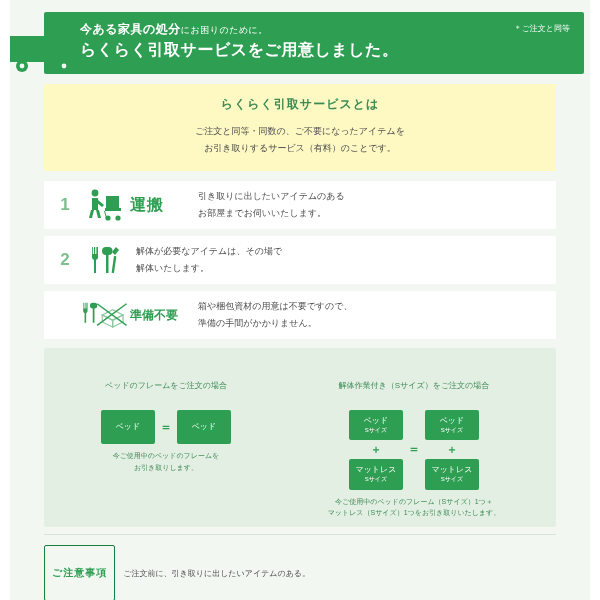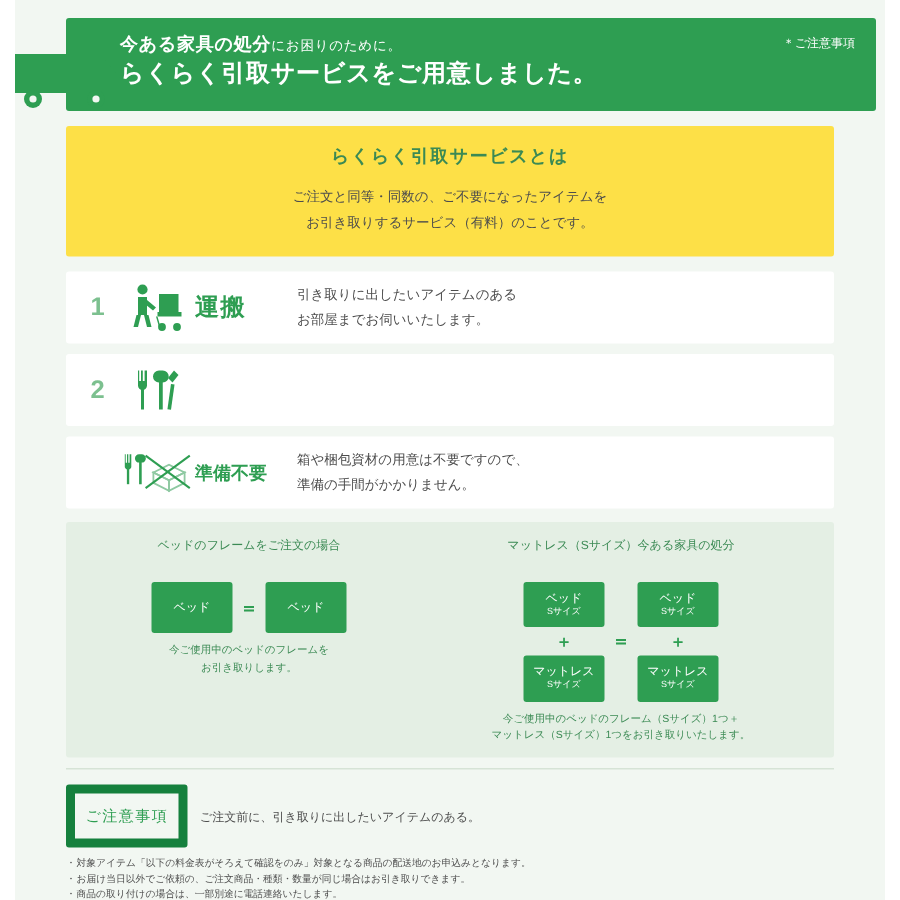--- a/index.html
+++ b/index.html
@@ -46,21 +46,21 @@
     font-size:8px;
     color:#ffffff;
   }
   .truck {
     position:absolute;
     left:6px; top:30px;
     width:120px; height:46px;
   }
   
   .card {
-    background:#fde047;
+    background:#fef9c3;
     margin:10px 28px 0 28px;
     border-radius:2px;
     padding:12px 10px 14px 10px;
     text-align:center;
   }
   .card h2 {
     font-size:12px;
     color:#3b8a54;
     font-weight:bold;
     letter-spacing:1px;
@@ -124,20 +124,21 @@
     padding:10px 8px 8px 8px;
     display:flex;
   }
   .dcol { flex:1; text-align:center; }
   .dcol.left { flex:0.85; }
   .dhead {
     font-size:8px;
     color:#3b8a54;
     line-height:1.6;
     min-height:26px;
+    margin-top:22px;
   }
   .boxrow {
     display:flex;
     align-items:center;
     justify-content:center;
     gap:5px;
     margin-top:4px;
   }
   .gbox {
     background:#2e9e52;
@@ -164,25 +165,25 @@
   .notes {
     margin:10px 28px 0 28px;
   }
   .notes-head {
     display:flex;
     align-items:center;
     gap:8px;
     margin-bottom:6px;
   }
   .notes-title {
-    border:6px solid #15803d;
+    border:1px solid #15803d;
     color:#2e9e52;
     font-size:10px;
-    font-weight:normal;
-    padding:8px 7px;
+    font-weight:bold;
+    padding:20px 7px;
     border-radius:2px;
     letter-spacing:1px;
   }
   .notes-sub { font-size:8px; color:#4d4d4d; }
   .notes ul { list-style:none; }
   .notes li {
     font-size:6.5px;
     color:#4d4d4d;
     line-height:1.62;
     padding-left:7px;
@@ -207,21 +208,21 @@
 </head>
 <body>
 
 <div class="page">
 
   <div class="header">
     <div class="lead">
       <span class="big">今ある家具の処分</span><span>にお困りのために。</span>
     </div>
     <div class="title">らくらく引取サービスをご用意しました。</div>
-    <div class="badge">＊ご注意事項</div>
+    <div class="badge">＊ご注文と同等</div>
   </div>
 
   <svg class="truck" viewBox="0 0 120 46">
     <path d="M2 6 h48 v20 h-48 z" fill="#2e9e52"></path>
     <path d="M0 26 h66 v6 h-66 z" fill="#2e9e52"></path>
     <path d="M50 10 h14 l10 12 v4 h-24 z" fill="#2e9e52"></path>
     <circle cx="16" cy="36" r="6" fill="#2e9e52"></circle>
     <circle cx="16" cy="36" r="2.4" fill="#f2f7f2"></circle>
     <circle cx="58" cy="36" r="6" fill="#2e9e52"></circle>
     <circle cx="58" cy="36" r="2.4" fill="#f2f7f2"></circle>
@@ -265,20 +266,26 @@
       <div class="num">2</div>
       <div class="pic">
         <svg width="40" height="30" viewBox="0 0 40 30">
           <path d="M8 2 v10 a3 3 0 0 0 6 0 v-10 h-1.6 v7 h-1.2 v-7 h-1.2 v7 h-1.2 v-7 z" fill="#2e9e52"></path>
           <rect x="10" y="14" width="2" height="14" fill="#2e9e52"></rect>
           <path d="M22 2 a4 4 0 0 0 0 8 v18 h2.5 v-18 a4 4 0 0 0 0 -8 z" fill="#2e9e52"></path>
           <path d="M32 2 l3 3 -4 5 -3 -3 z" fill="#2e9e52"></path>
           <rect x="29" y="11" width="2.4" height="17" fill="#2e9e52" transform="rotate(8 30 18)"></rect>
         </svg>
       </div>
+      <div class="desc">
+        <div>
+          <div>解体が必要なアイテムは、その場で</div>
+          <div>解体いたします。</div>
+        </div>
+      </div>
     </div>
 
     <div class="step">
       <div class="num"></div>
       <div class="pic">
         <svg width="60" height="36" viewBox="0 0 60 36">
           <path d="M6 4 v10 a2.6 2.6 0 0 0 5 0 v-10 h-1.3 v6.5 h-1 v-6.5 h-1 v6.5 h-1 v-6.5 z" fill="#2e9e52"></path>
           <rect x="7.6" y="15" width="1.8" height="12" fill="#2e9e52"></rect>
           <path d="M17 4 a3.2 3.2 0 0 0 0 6.4 v16.6 h2 v-16.6 a3.2 3.2 0 0 0 0 -6.4 z" fill="#2e9e52"></path>
           <path d="M28 18 l12 -6 12 6 -12 6 z" fill="none" stroke="#8fc9a2" stroke-width="1.4"></path>
@@ -307,21 +314,21 @@
         <div class="gbox tall">ベッド</div>
       </div>
       <div class="foot">
         <div>今ご使用中のベッドのフレームを</div>
         <div>お引き取りします。</div>
       </div>
     </div>
 
     <div class="dcol">
       <div class="dhead">
-        <div>マットレス（Sサイズ）今ある家具の処分</div>
+        <div>解体作業付き（Sサイズ）をご注文の場合</div>
       </div>
       <div class="boxrow">
         <div class="stack">
           <div class="gbox">
             <span>ベッド</span>
             <span class="sub">Sサイズ</span>
           </div>
           <div class="plus">＋</div>
           <div class="gbox">
             <span>マットレス</span>

